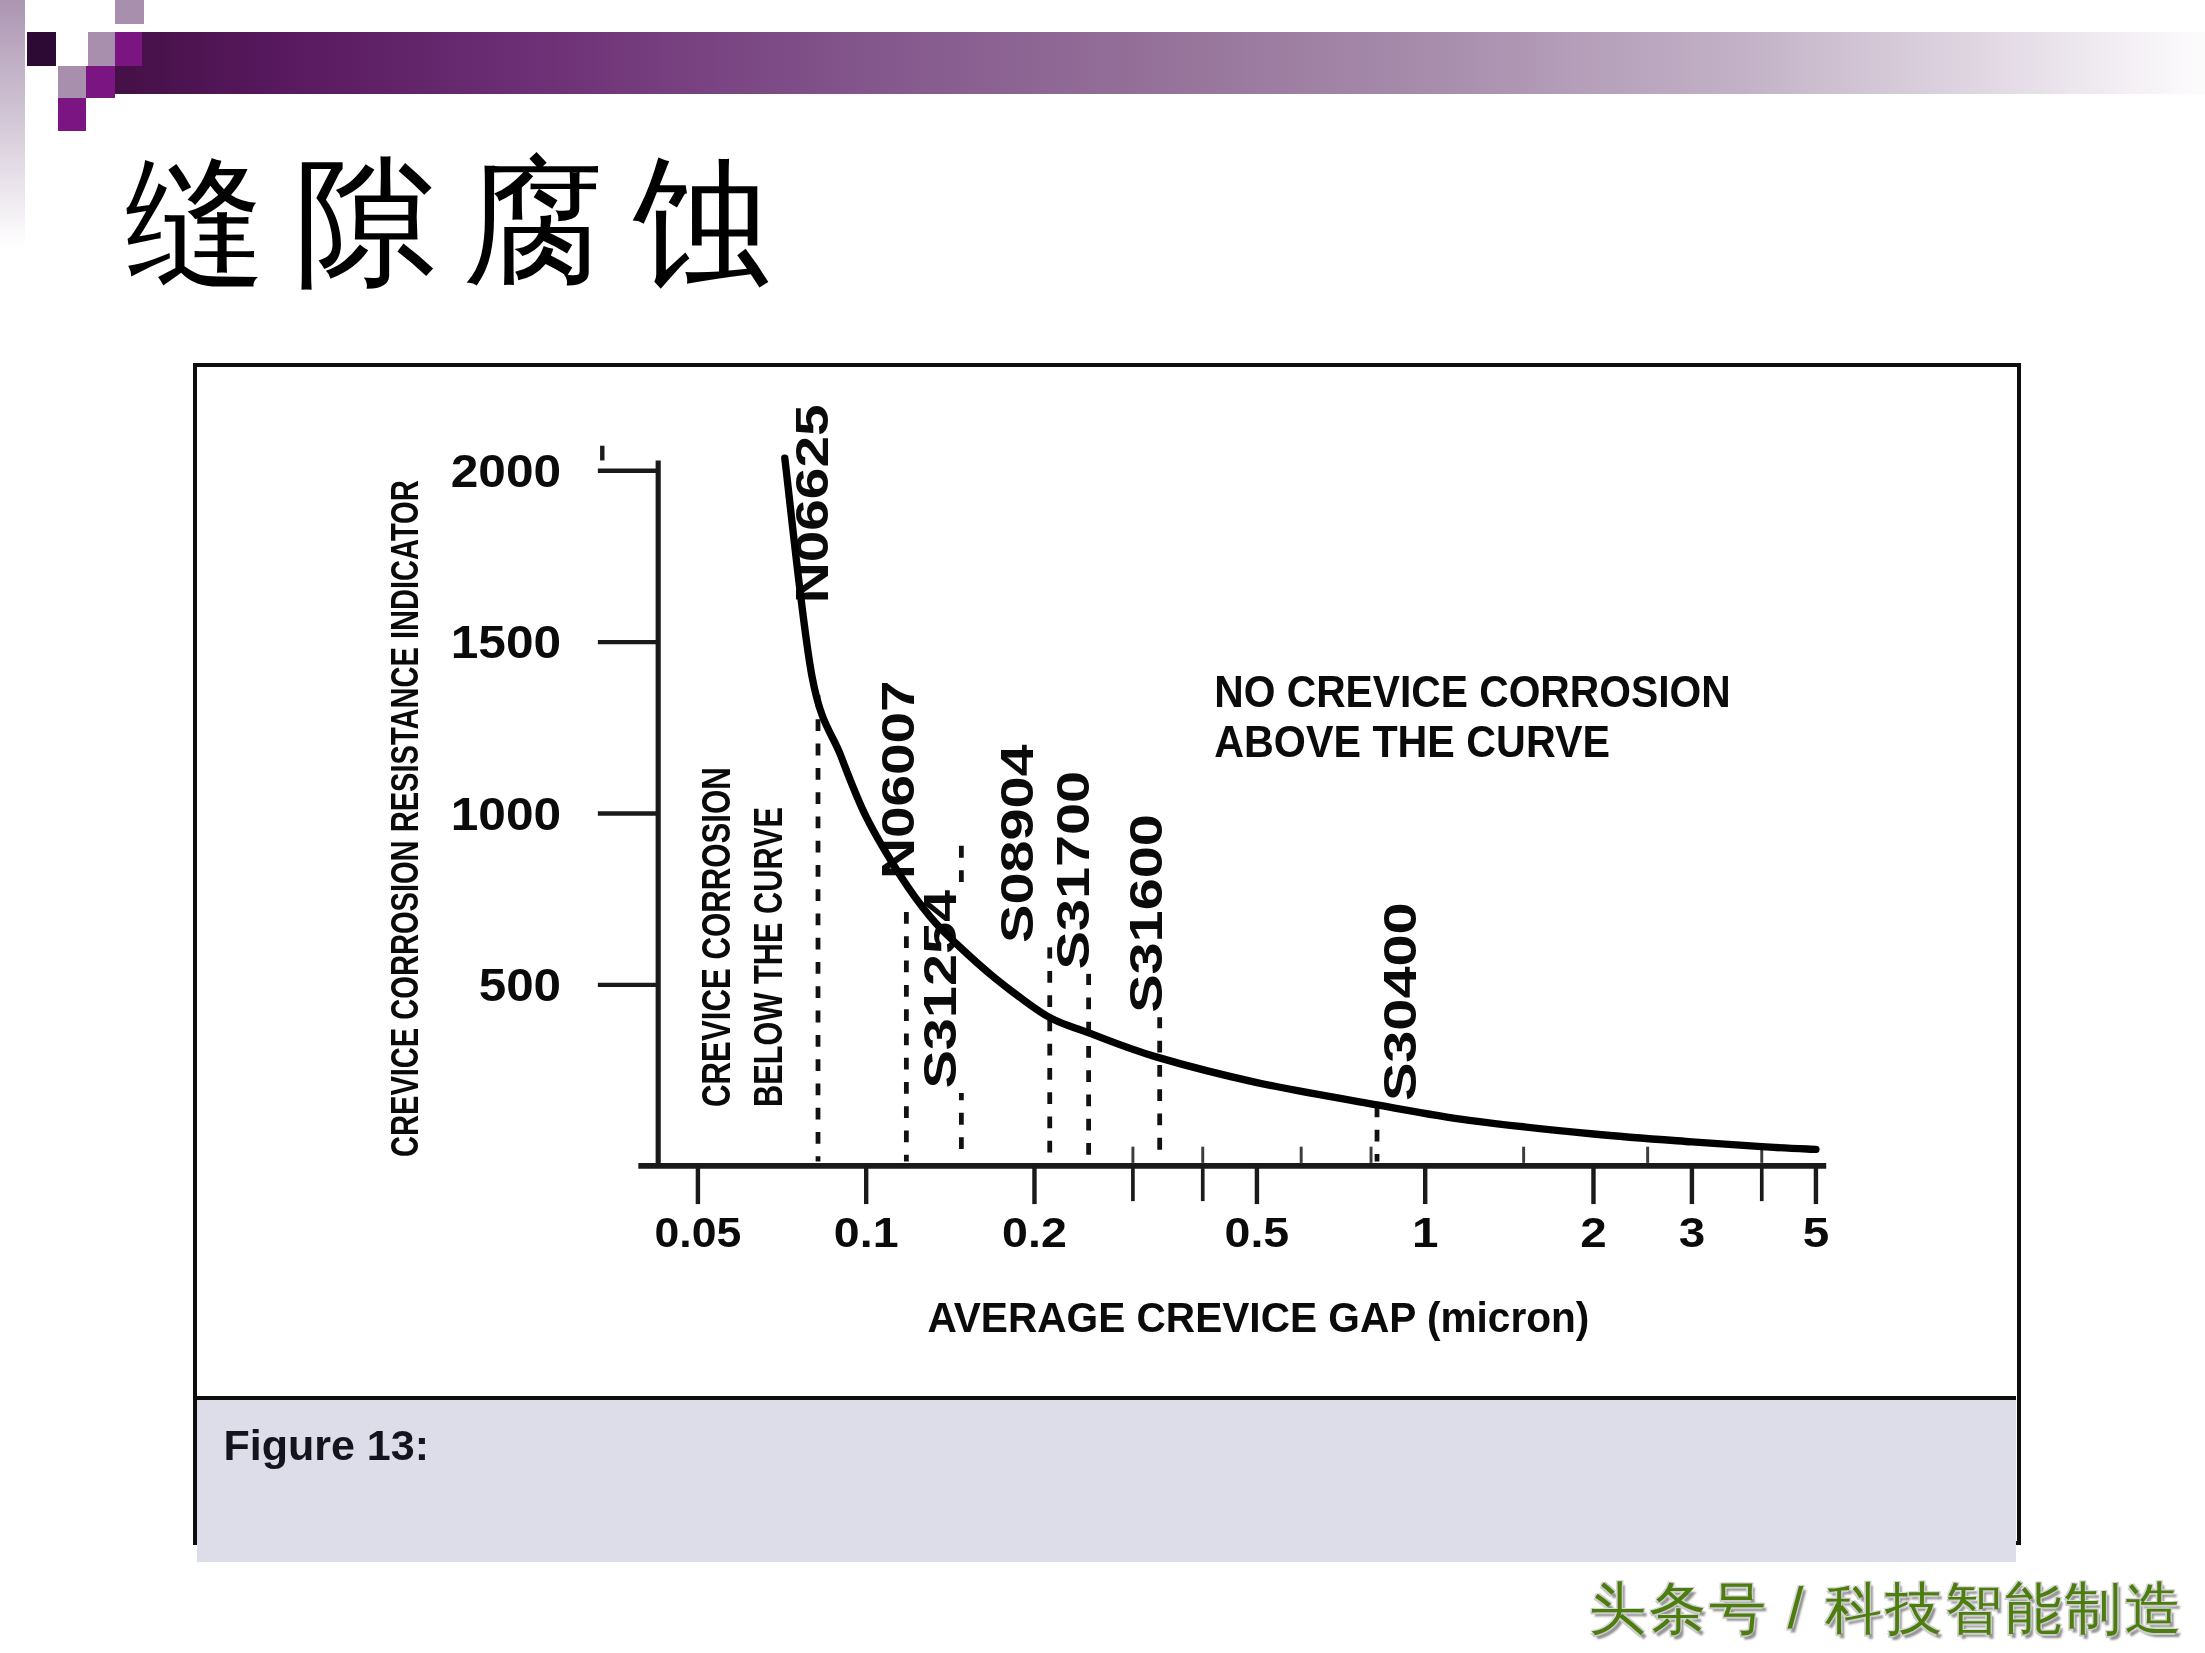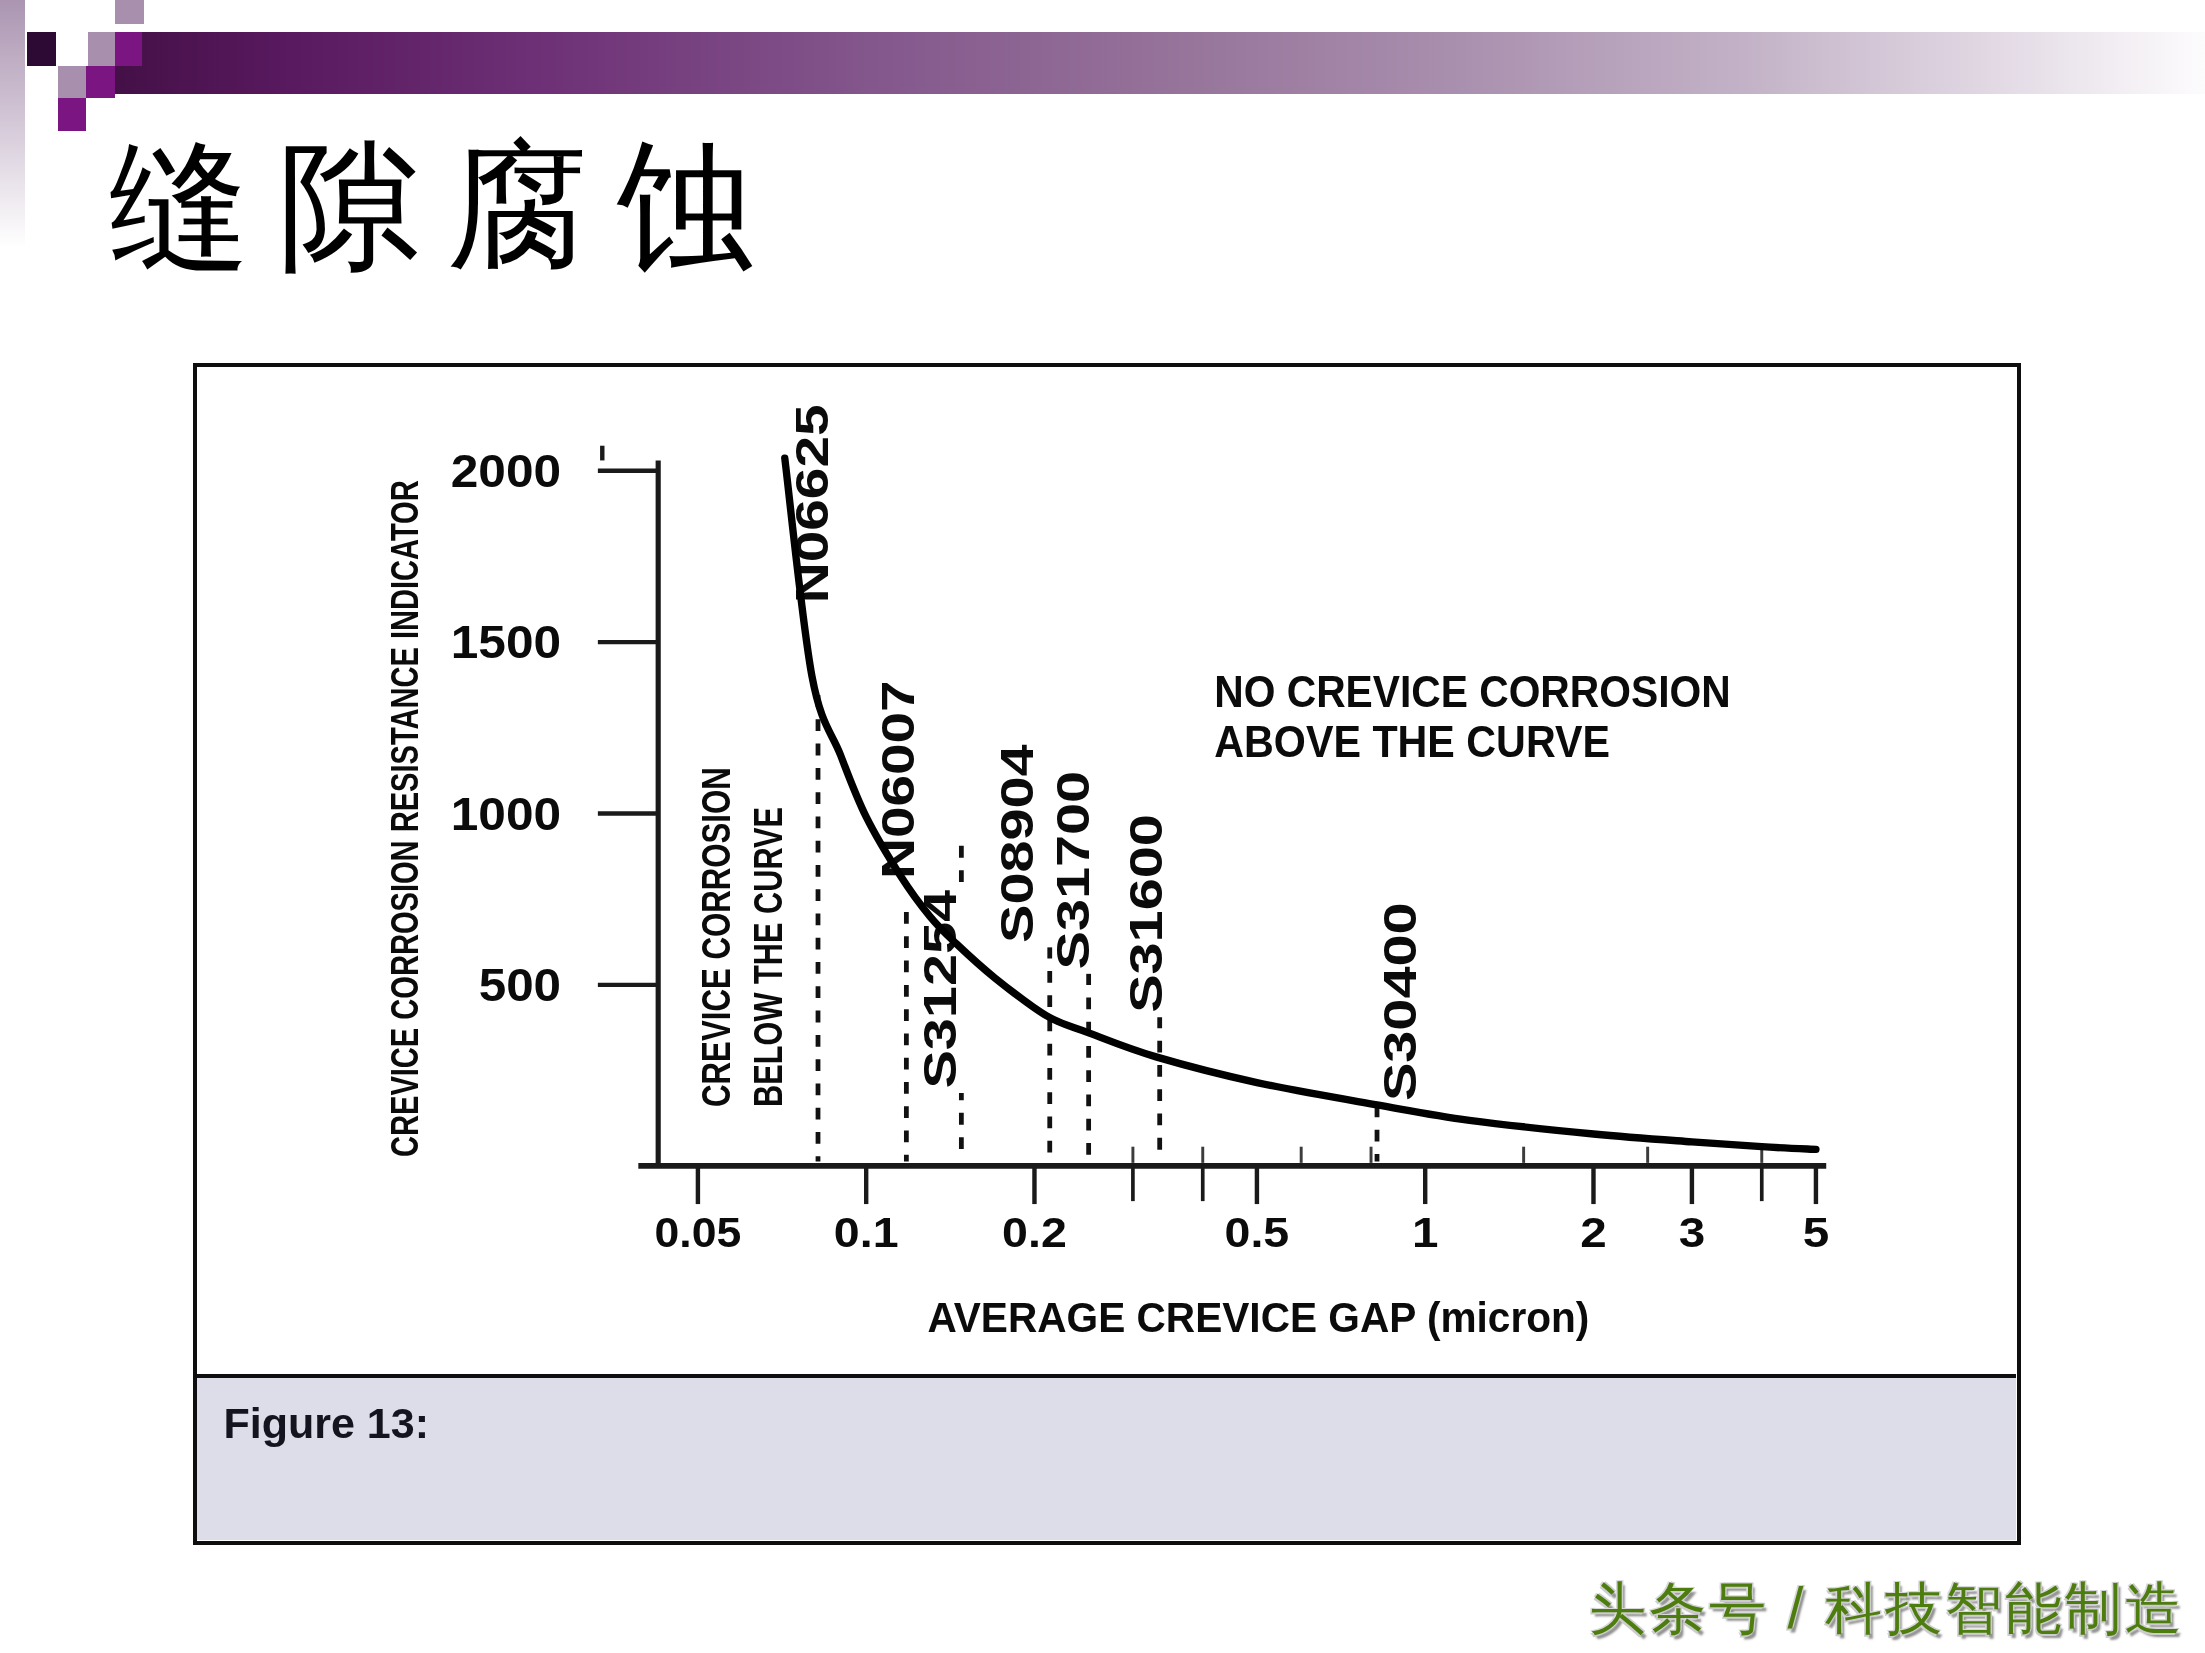--- a/index.html
+++ b/index.html
@@ -23,21 +23,21 @@
   .sq-mauve{background:#a88fae;}
   .sq1{left:27px;top:32px;width:29px;height:34px;}
   .sq2{left:115px;top:0;width:29px;height:24px;}
   .sq3{left:88px;top:32px;width:28px;height:34px;}
   .sq4{left:115px;top:32px;width:27px;height:34px;}
   .sq5{left:58px;top:66px;width:28px;height:32px;}
   .sq6{left:86px;top:66px;width:29px;height:32px;}
   .sq7{left:58px;top:98px;width:28px;height:33px;}
   
   .page-title{
-    position:absolute;left:109px;top:129px;margin:0;
+    position:absolute;left:109px;top:129px;margin:16px;
     font-family:"DejaVu Serif","Liberation Serif",serif;
     font-size:141px;font-weight:400;color:#000;letter-spacing:28px;line-height:1.1;
     white-space:nowrap;
   }
   
   .figure-panel{
     position:absolute;left:193px;top:363px;width:1828px;height:1182px;
     border:4.4px solid #0e0e0e;box-sizing:border-box;background:#ffffff;
   }
   .figure-panel svg{display:block;width:1819px;height:1007px;}
@@ -135,19 +135,19 @@
       <rect x="1295.816850052628" y="602" width="70" height="282" fill="#ffffff"></rect>
       <text font-family="&quot;Liberation Sans&quot;,sans-serif" font-weight="bold" fill="#0b0b0b" lengthAdjust="spacingAndGlyphs" x="1311.816850052628" y="878" font-size="64" text-anchor="start" textLength="270" transform="rotate(-90 1311.816850052628 878)">S31600</text>
       <rect x="1641.2813245162502" y="722" width="70" height="282" fill="#ffffff"></rect>
       <text font-family="&quot;Liberation Sans&quot;,sans-serif" font-weight="bold" fill="#0b0b0b" lengthAdjust="spacingAndGlyphs" x="1657.2813245162502" y="998" font-size="64" text-anchor="start" textLength="270" transform="rotate(-90 1657.2813245162502 998)">S30400</text>
       <text font-family="&quot;Liberation Sans&quot;,sans-serif" font-weight="bold" fill="#0b0b0b" lengthAdjust="spacingAndGlyphs" x="724" y="1006" font-size="56" text-anchor="start" textLength="462" transform="rotate(-90 724 1006)">CREVICE CORROSION</text>
       <text font-family="&quot;Liberation Sans&quot;,sans-serif" font-weight="bold" fill="#0b0b0b" lengthAdjust="spacingAndGlyphs" x="796" y="1006" font-size="56" text-anchor="start" textLength="408" transform="rotate(-90 796 1006)">BELOW THE CURVE</text>
       <text font-family="&quot;Liberation Sans&quot;,sans-serif" font-weight="bold" fill="#0b0b0b" lengthAdjust="spacingAndGlyphs" x="1383" y="462" font-size="60" text-anchor="start" textLength="702">NO CREVICE CORROSION</text>
       <text font-family="&quot;Liberation Sans&quot;,sans-serif" font-weight="bold" fill="#0b0b0b" lengthAdjust="spacingAndGlyphs" x="1383" y="530" font-size="60" text-anchor="start" textLength="538">ABOVE THE CURVE</text>
       <path d="M799.1 123.8 C805.2 173.2 823.5 353.3 836.1 420.6 C848.8 487.9 862.7 495.9 875.0 527.8 C887.3 559.6 896.3 584.5 909.8 611.7 C923.3 638.8 941.5 668.4 955.9 690.9 C970.3 713.4 983.6 731.3 996.4 746.8 C1009.1 762.3 1017.7 770.1 1032.4 784.1 C1047.2 798.1 1064.5 814.4 1084.9 830.7 C1105.3 847.0 1133.5 869.5 1154.7 881.9 C1175.9 894.4 1187.4 895.9 1212.2 905.2 C1237.1 914.6 1265.7 926.6 1303.9 937.9 C1342.0 949.1 1390.9 961.9 1441.0 972.8 C1491.1 983.7 1556.1 994.6 1604.3 1003.1 C1652.4 1011.6 1680.9 1017.5 1730.0 1024.1 C1779.0 1030.7 1848.2 1037.8 1898.6 1042.7 C1949.0 1047.6 1994.3 1050.6 2032.4 1053.4 C2070.5 1056.3 2099.2 1058.2 2127.3 1060.0 C2155.4 1061.7 2188.7 1063.1 2201.0 1063.7" fill="none" stroke="#000000" stroke-width="10" stroke-linecap="round"></path>
     </svg>
-  <div class="figure-caption" style="background: rgb(220, 221, 232);">
+  <div class="figure-caption" style="background: rgb(220, 221, 232); margin-top: 22px;">
     <span class="cap-label">Figure 13:</span>
   </div>
 </div>
 
 <div class="watermark">头条号 / 科技智能制造</div>
 
 
 </body></html>

